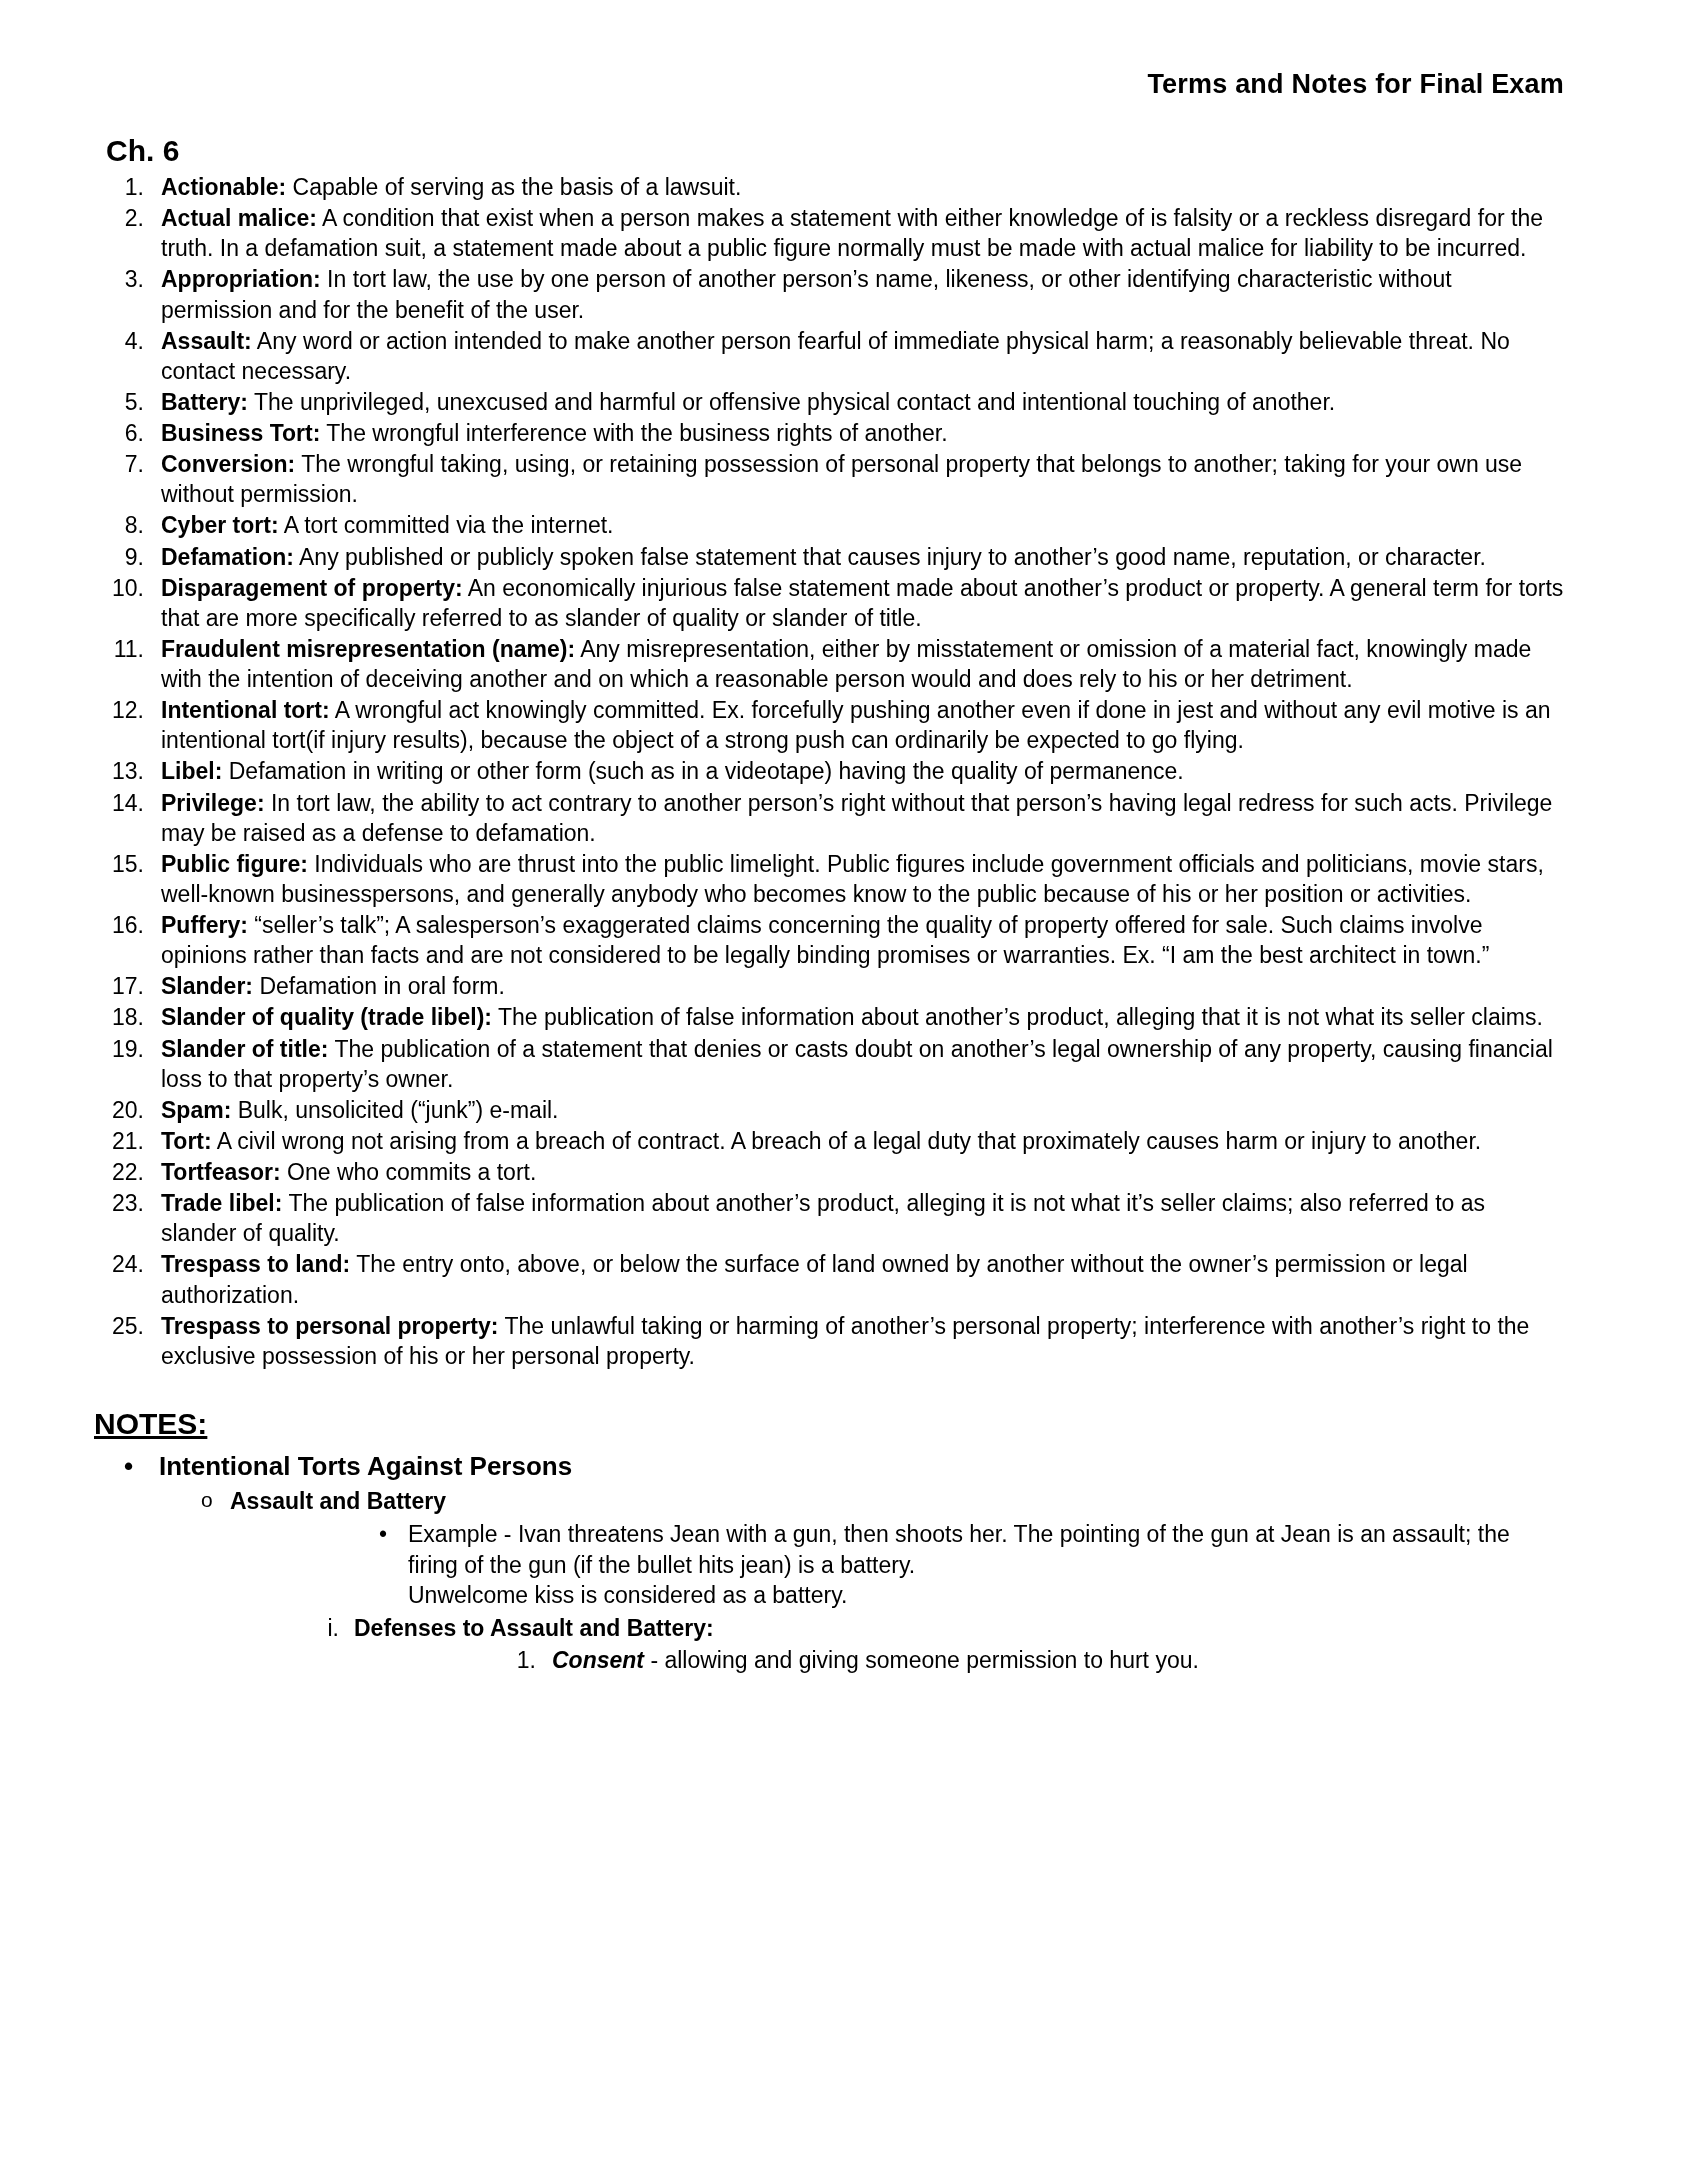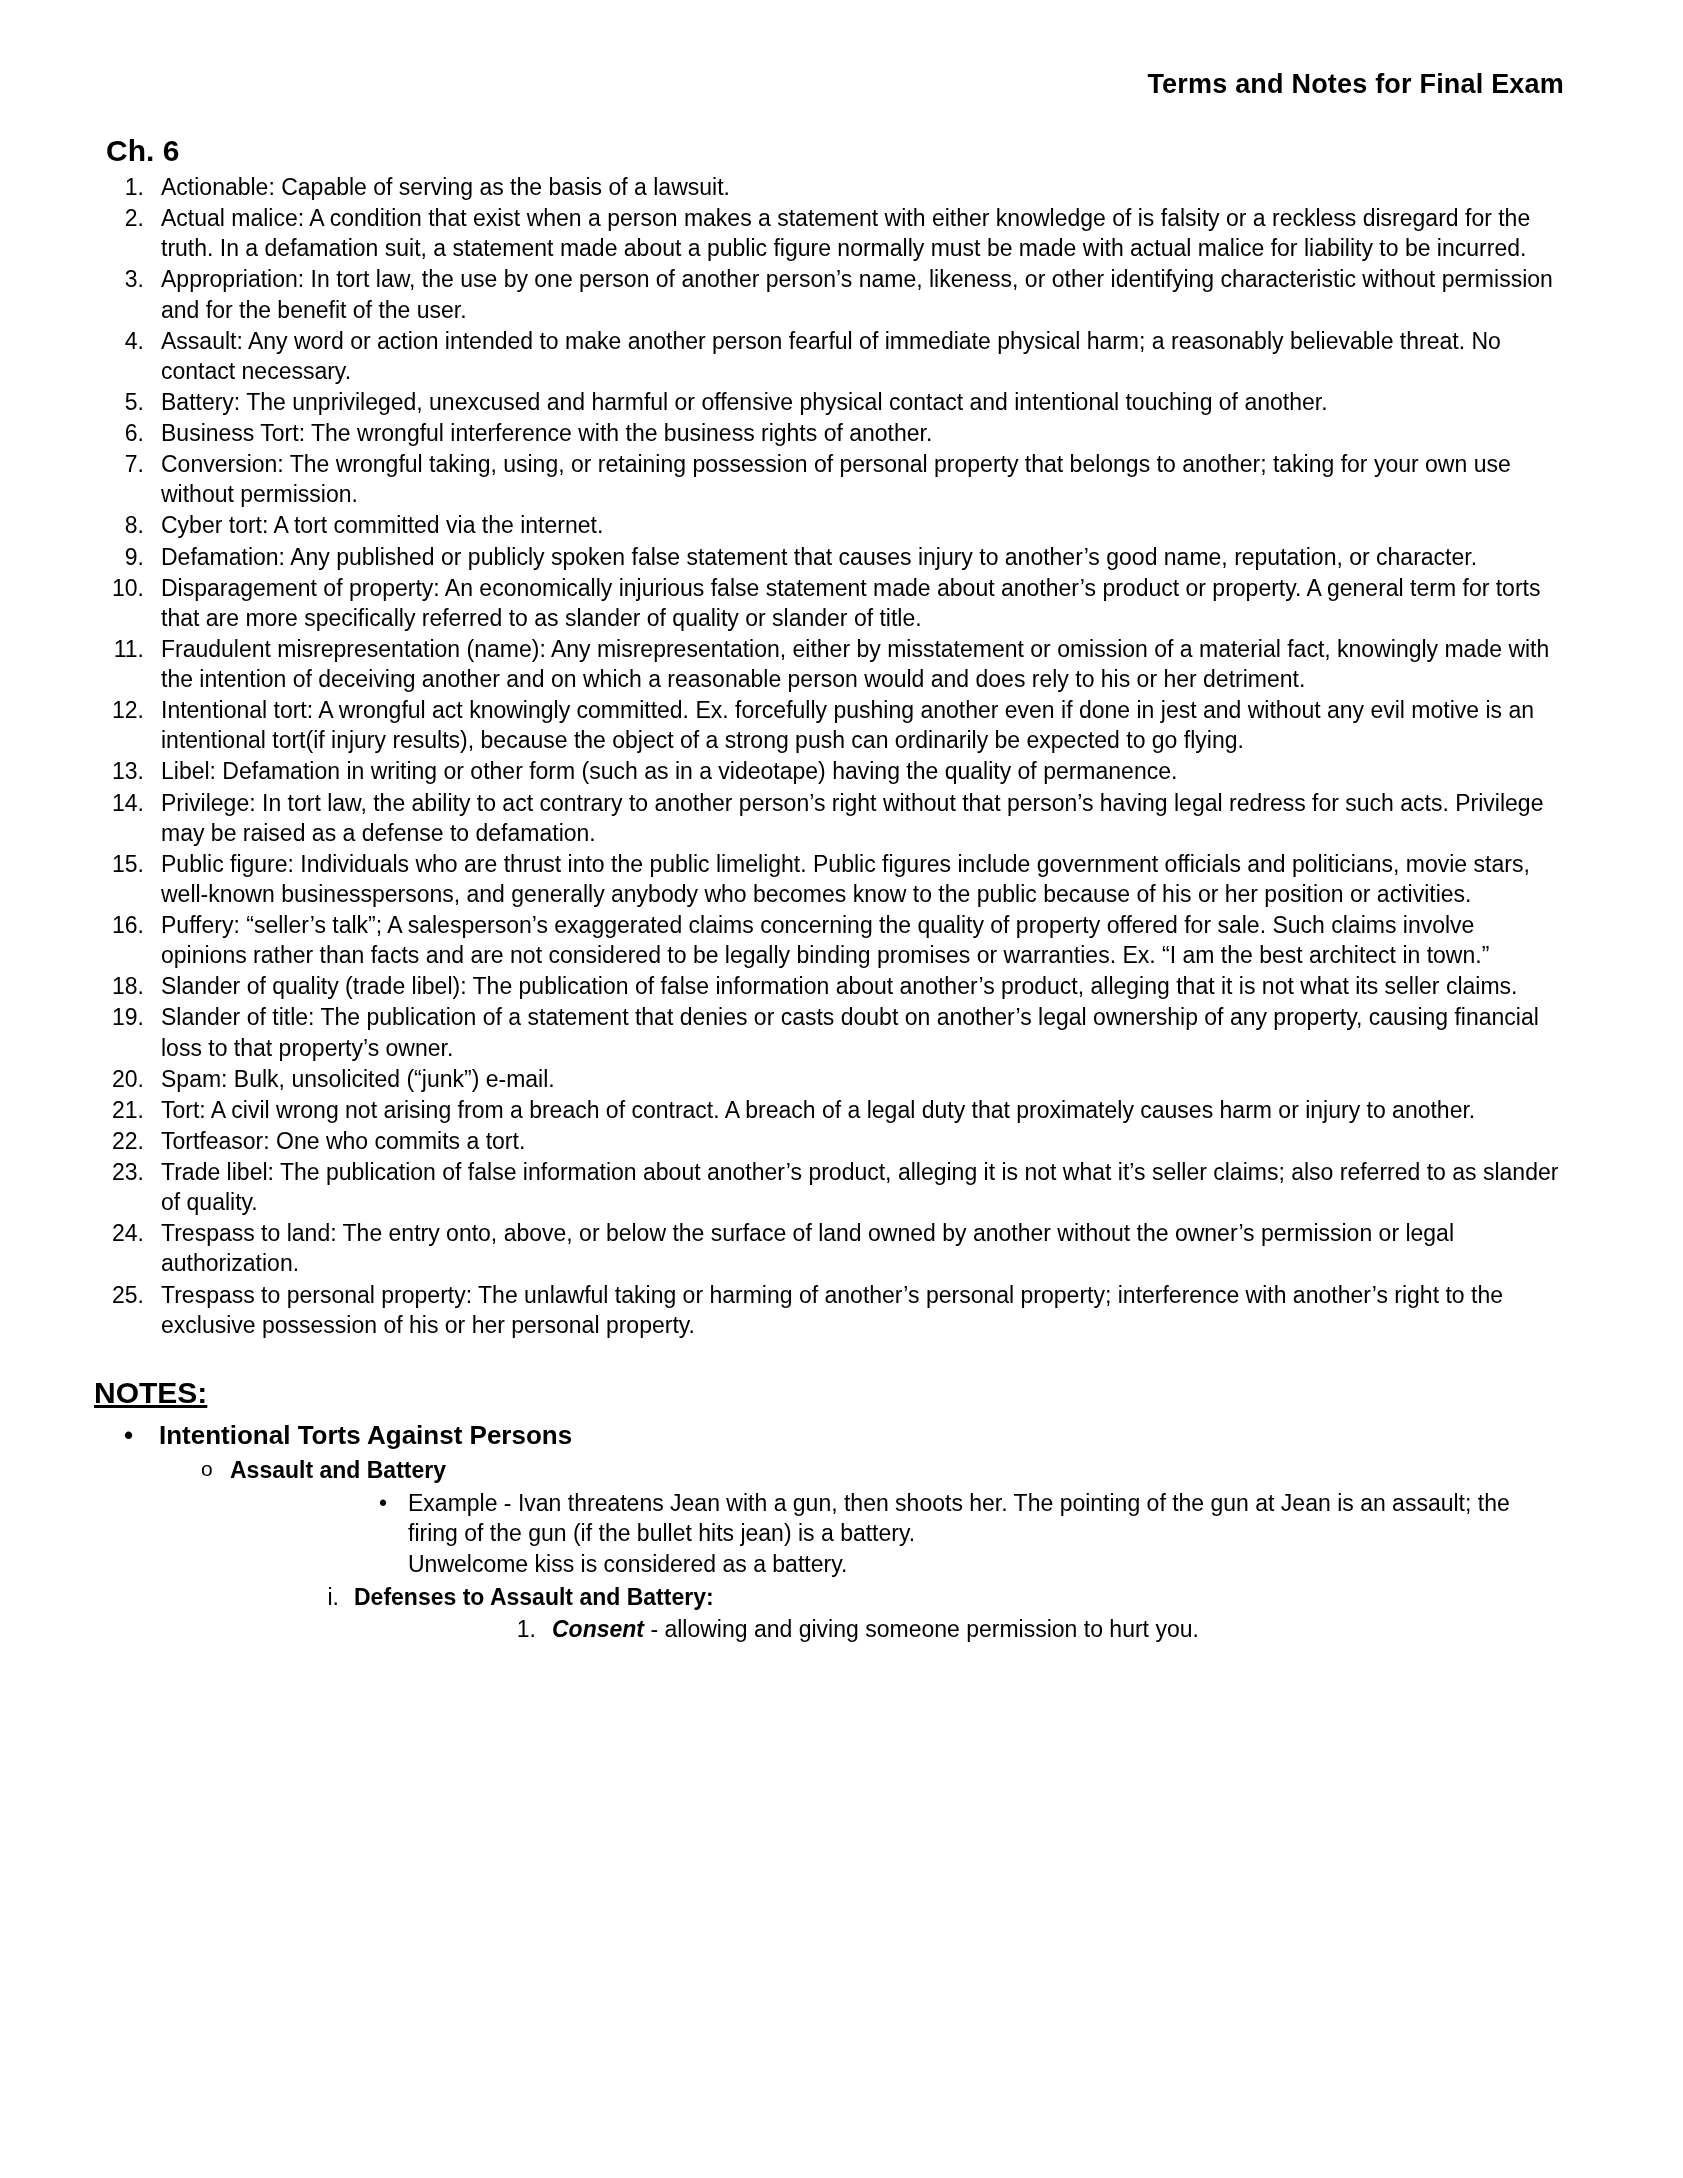--- a/index.html
+++ b/index.html
@@ -44,21 +44,21 @@
     margin-bottom: 1px;
   }
   ol.terms > li .num {
     position: absolute;
     left: 0;
     width: 50px;
     text-align: right;
     font-size: 23px;
   }
   .term-name {
-    font-weight: normal;
+    font-weight: bold;
   }
   .notes-heading {
     font-size: 30px;
     font-weight: bold;
     margin: 36px 0 8px 0;
     text-decoration: underline;
   }
   ul.level1 {
     list-style: none;
     margin: 0;
@@ -185,20 +185,21 @@
     <li><span class="num">7.</span><span class="term-name">Conversion:</span><span> The wrongful taking, using, or retaining possession of personal property that belongs to another; taking for your own use without permission.</span></li>
     <li><span class="num">8.</span><span class="term-name">Cyber tort:</span><span> A tort committed via the internet.</span></li>
     <li><span class="num">9.</span><span class="term-name">Defamation:</span><span> Any published or publicly spoken false statement that causes injury to another’s good name, reputation, or character.</span></li>
     <li><span class="num">10.</span><span class="term-name">Disparagement of property:</span><span> An economically injurious false statement made about another’s product or property. A general term for torts that are more specifically referred to as slander of quality or slander of title.</span></li>
     <li><span class="num">11.</span><span class="term-name">Fraudulent misrepresentation (name):</span><span> Any misrepresentation, either by misstatement or omission of a material fact, knowingly made with the intention of deceiving another and on which a reasonable person would and does rely to his or her detriment.</span></li>
     <li><span class="num">12.</span><span class="term-name">Intentional tort:</span><span> A wrongful act knowingly committed. Ex. forcefully pushing another even if done in jest and without any evil motive is an intentional tort(if injury results), because the object of a strong push can ordinarily be expected to go flying.</span></li>
     <li><span class="num">13.</span><span class="term-name">Libel:</span><span> Defamation in writing or other form (such as in a videotape) having the quality of permanence.</span></li>
     <li><span class="num">14.</span><span class="term-name">Privilege:</span><span> In tort law, the ability to act contrary to another person’s right without that person’s having legal redress for such acts. Privilege may be raised as a defense to defamation.</span></li>
     <li><span class="num">15.</span><span class="term-name">Public figure:</span><span> Individuals who are thrust into the public limelight. Public figures include government officials and politicians, movie stars, well-known businesspersons, and generally anybody who becomes know to the public because of his or her position or activities.</span></li>
     <li><span class="num">16.</span><span class="term-name">Puffery:</span><span> “seller’s talk”; A salesperson’s exaggerated claims concerning the quality of property offered for sale. Such claims involve opinions rather than facts and are not considered to be legally binding promises or warranties. Ex. “I am the best architect in town.”</span></li>
+    <li><span class="num">17.</span><span class="term-name">Slander:</span><span> Defamation in oral form.</span></li>
     <li><span class="num">18.</span><span class="term-name">Slander of quality (trade libel):</span><span> The publication of false information about another’s product, alleging that it is not what its seller claims.</span></li>
     <li><span class="num">19.</span><span class="term-name">Slander of title:</span><span> The publication of a statement that denies or casts doubt on another’s legal ownership of any property, causing financial loss to that property’s owner.</span></li>
     <li><span class="num">20.</span><span class="term-name">Spam:</span><span> Bulk, unsolicited (“junk”) e-mail.</span></li>
     <li><span class="num">21.</span><span class="term-name">Tort:</span><span> A civil wrong not arising from a breach of contract. A breach of a legal duty that proximately causes harm or injury to another.</span></li>
     <li><span class="num">22.</span><span class="term-name">Tortfeasor:</span><span> One who commits a tort.</span></li>
     <li><span class="num">23.</span><span class="term-name">Trade libel:</span><span> The publication of false information about another’s product, alleging it is not what it’s seller claims; also referred to as slander of quality.</span></li>
     <li><span class="num">24.</span><span class="term-name">Trespass to land:</span><span> The entry onto, above, or below the surface of land owned by another without the owner’s permission or legal authorization.</span></li>
     <li><span class="num">25.</span><span class="term-name">Trespass to personal property:</span><span> The unlawful taking or harming of another’s personal property; interference with another’s right to the exclusive possession of his or her personal property.</span></li>
   </ol>
 

